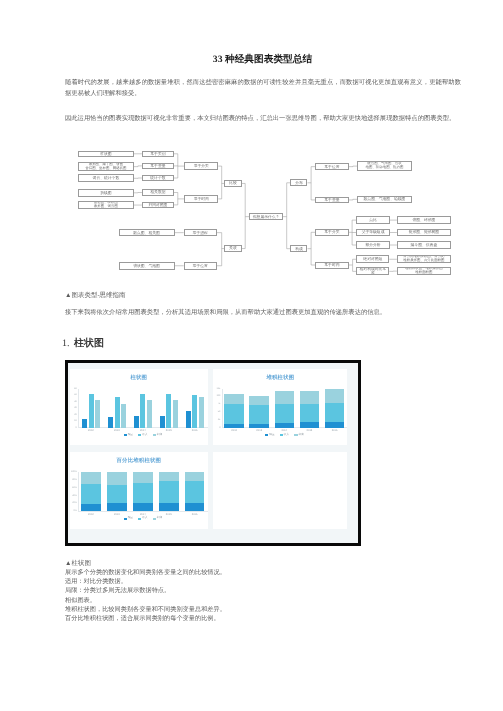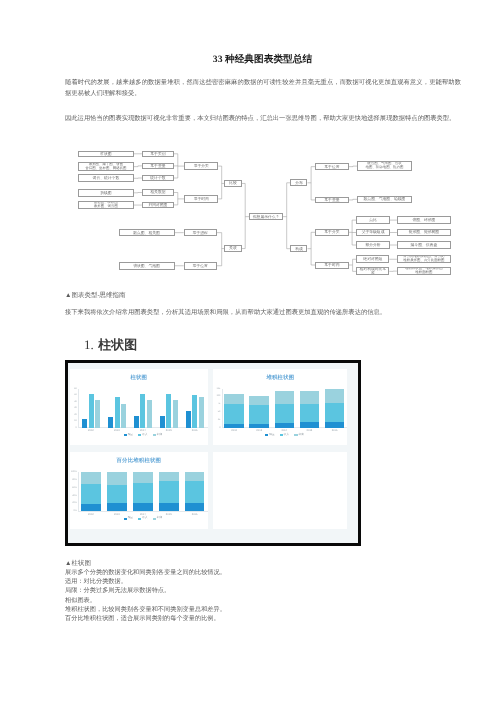--- a/index.html
+++ b/index.html
@@ -13,21 +13,21 @@
              font-family:"Liberation Serif",serif;font-weight:bold;font-size:9.7px;
              line-height:11px;color:#1a1a1a;}
 
   .para{position:absolute;left:54px;width:396px;font-size:6.3px;line-height:10.9px;
         color:#5b5b5b;text-align:justify;
         font-family:"Liberation Serif",serif;}
 
   .cap{position:absolute;left:54px;font-size:6.5px;color:#5b5b5b;
        font-family:"Liberation Serif",serif;white-space:nowrap;}
 
-  .sect{position:absolute;left:73px;font-size:13px;color:#3a3a3a;font-weight:bold;
+  .sect{position:absolute;left:51px;font-size:10px;color:#3a3a3a;font-weight:bold;
         font-family:"Liberation Serif",serif;white-space:nowrap;}
   .sect .num{font-weight:normal;margin-right:4.6px;}
 
   .notes{position:absolute;left:54px;width:400px;font-size:6.2px;
          color:#5b5b5b;font-family:"Liberation Serif",serif;}
   .notes div{white-space:nowrap;height:9.25px;}
 
   
   .mm{position:absolute;left:0;top:0;width:503px;height:711px;pointer-events:none;}
   .mmsvg{position:absolute;left:0;top:0;}

